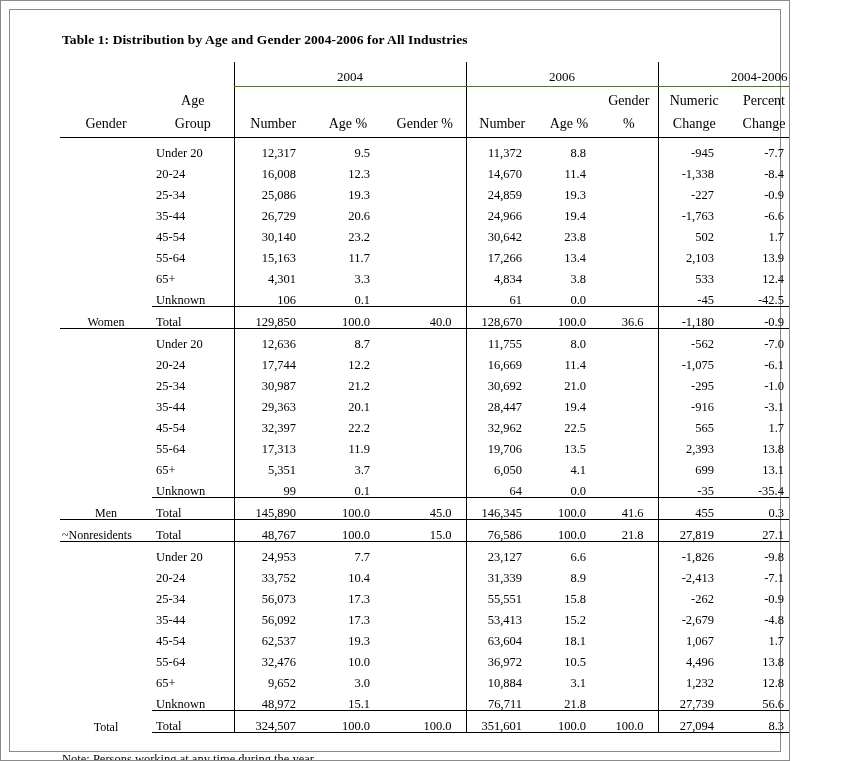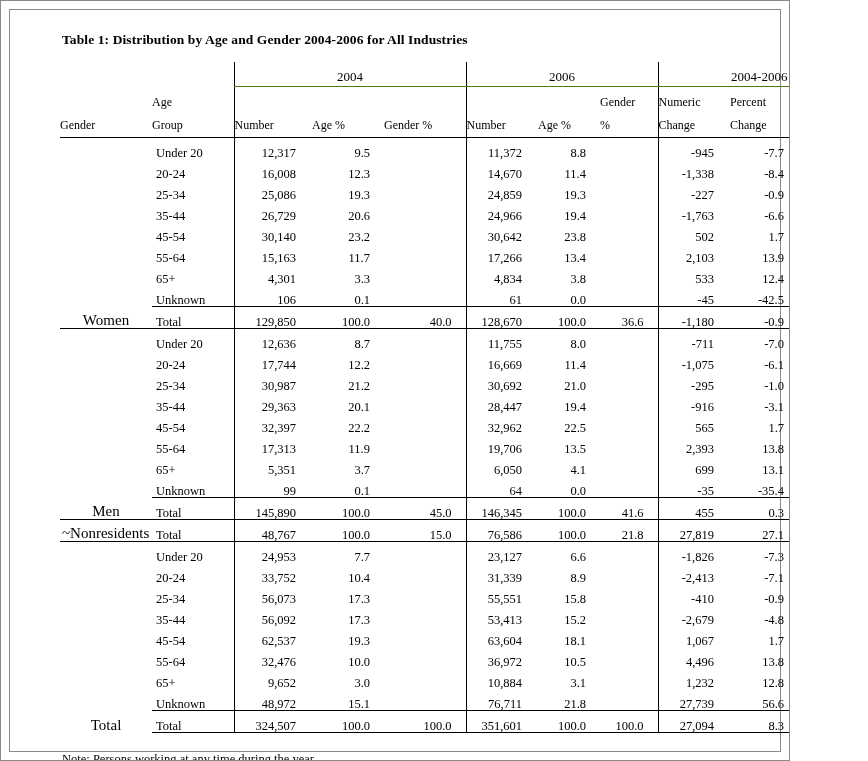--- a/index.html
+++ b/index.html
@@ -65,40 +65,40 @@
   col.c-gench    { width: 62px; }
 
   .grp-head {
     text-align: center;
     font-weight: bold;
     font-size: 13px;
     padding-bottom: 3px !important;
   }
   .ul-group { border-bottom: 1px solid #4d7c0f; }
   .col-head {
-    text-align: left;
+    text-align: center;
     font-weight: bold;
-    font-size: 12px;
+    font-size: 14px;
     line-height: 1.08;
     padding-bottom: 2px !important;
     vertical-align: bottom;
   }
   .head-rule td { border-bottom: 1.4px solid #000; height: 4px !important; }
   .vline-l { border-left: 1px solid #000; }
 
   .num { text-align: right; padding-right: 16px !important; }
   .num-narrow { text-align: right; padding-right: 14px !important; }
   .lbl { text-align: left; padding-left: 4px !important; }
   .b { font-weight: bold; }
   .rowline td { border-top: 1px solid #000; }
   .thickline td { border-top: 1.4px solid #000; }
   .gender-cell {
     text-align: center;
     font-weight: bold;
-    font-size: 15px;
+    font-size: 12px;
     vertical-align: middle;
   }
   .notes {
     margin-top: 16px;
     font-size: 12.5px;
     line-height: 1.62;
     padding-left: 2px;
   }
   .notes div { white-space: nowrap; }
 </style>
@@ -284,21 +284,21 @@
           </tr>
           <tr class="thickline">
             <td class="gender-cell" rowspan="9">Men</td>
             <td class="lbl">Under 20</td>
             <td class="num vline-l">12,636</td>
             <td class="num-narrow">8.7</td>
             <td class="num-narrow"></td>
             <td class="num vline-l">11,755</td>
             <td class="num-narrow">8.0</td>
             <td class="num-narrow"></td>
-            <td class="num vline-l">-711</td>
+            <td class="num vline-l">-562</td>
             <td class="num-narrow">-7.0</td>
             <td class="num-narrow"></td>
           </tr>
           <tr>
             <td class="lbl">20-24</td>
             <td class="num vline-l">17,744</td>
             <td class="num-narrow">12.2</td>
             <td class="num-narrow"></td>
             <td class="num vline-l">16,669</td>
             <td class="num-narrow">11.4</td>
@@ -407,21 +407,21 @@
           <tr class="thickline">
             <td class="gender-cell" rowspan="9">Total</td>
             <td class="lbl">Under 20</td>
             <td class="num vline-l">24,953</td>
             <td class="num-narrow">7.7</td>
             <td class="num-narrow"></td>
             <td class="num vline-l">23,127</td>
             <td class="num-narrow">6.6</td>
             <td class="num-narrow"></td>
             <td class="num vline-l">-1,826</td>
-            <td class="num-narrow">-7.3</td>
+            <td class="num-narrow">-9.8</td>
             <td class="num-narrow"></td>
           </tr>
           <tr>
             <td class="lbl">20-24</td>
             <td class="num vline-l">33,752</td>
             <td class="num-narrow">10.4</td>
             <td class="num-narrow"></td>
             <td class="num vline-l">31,339</td>
             <td class="num-narrow">8.9</td>
             <td class="num-narrow"></td>
@@ -430,21 +430,21 @@
             <td class="num-narrow"></td>
           </tr>
           <tr>
             <td class="lbl">25-34</td>
             <td class="num vline-l">56,073</td>
             <td class="num-narrow">17.3</td>
             <td class="num-narrow"></td>
             <td class="num vline-l">55,551</td>
             <td class="num-narrow">15.8</td>
             <td class="num-narrow"></td>
-            <td class="num vline-l">-410</td>
+            <td class="num vline-l">-262</td>
             <td class="num-narrow">-0.9</td>
             <td class="num-narrow"></td>
           </tr>
           <tr>
             <td class="lbl">35-44</td>
             <td class="num vline-l">56,092</td>
             <td class="num-narrow">17.3</td>
             <td class="num-narrow"></td>
             <td class="num vline-l">53,413</td>
             <td class="num-narrow">15.2</td>

